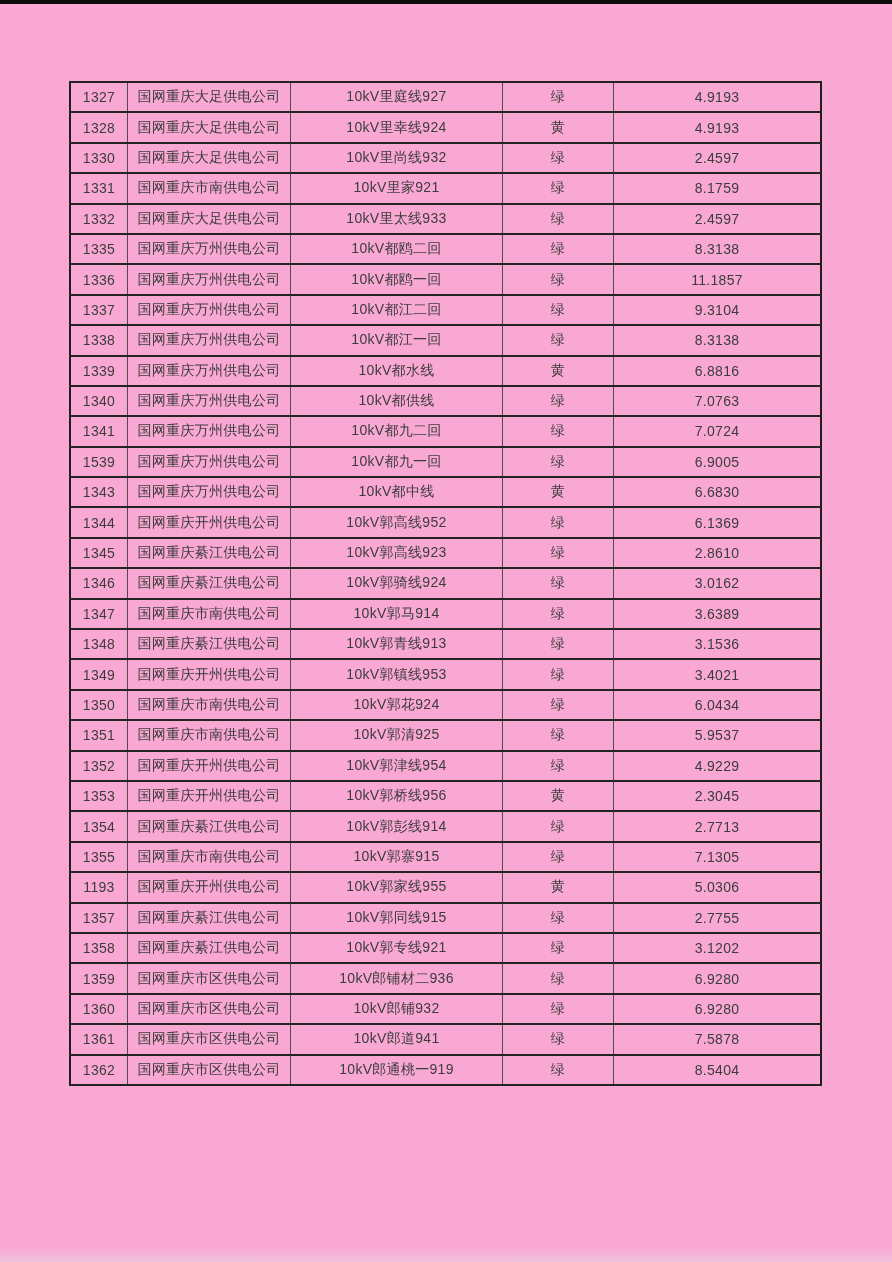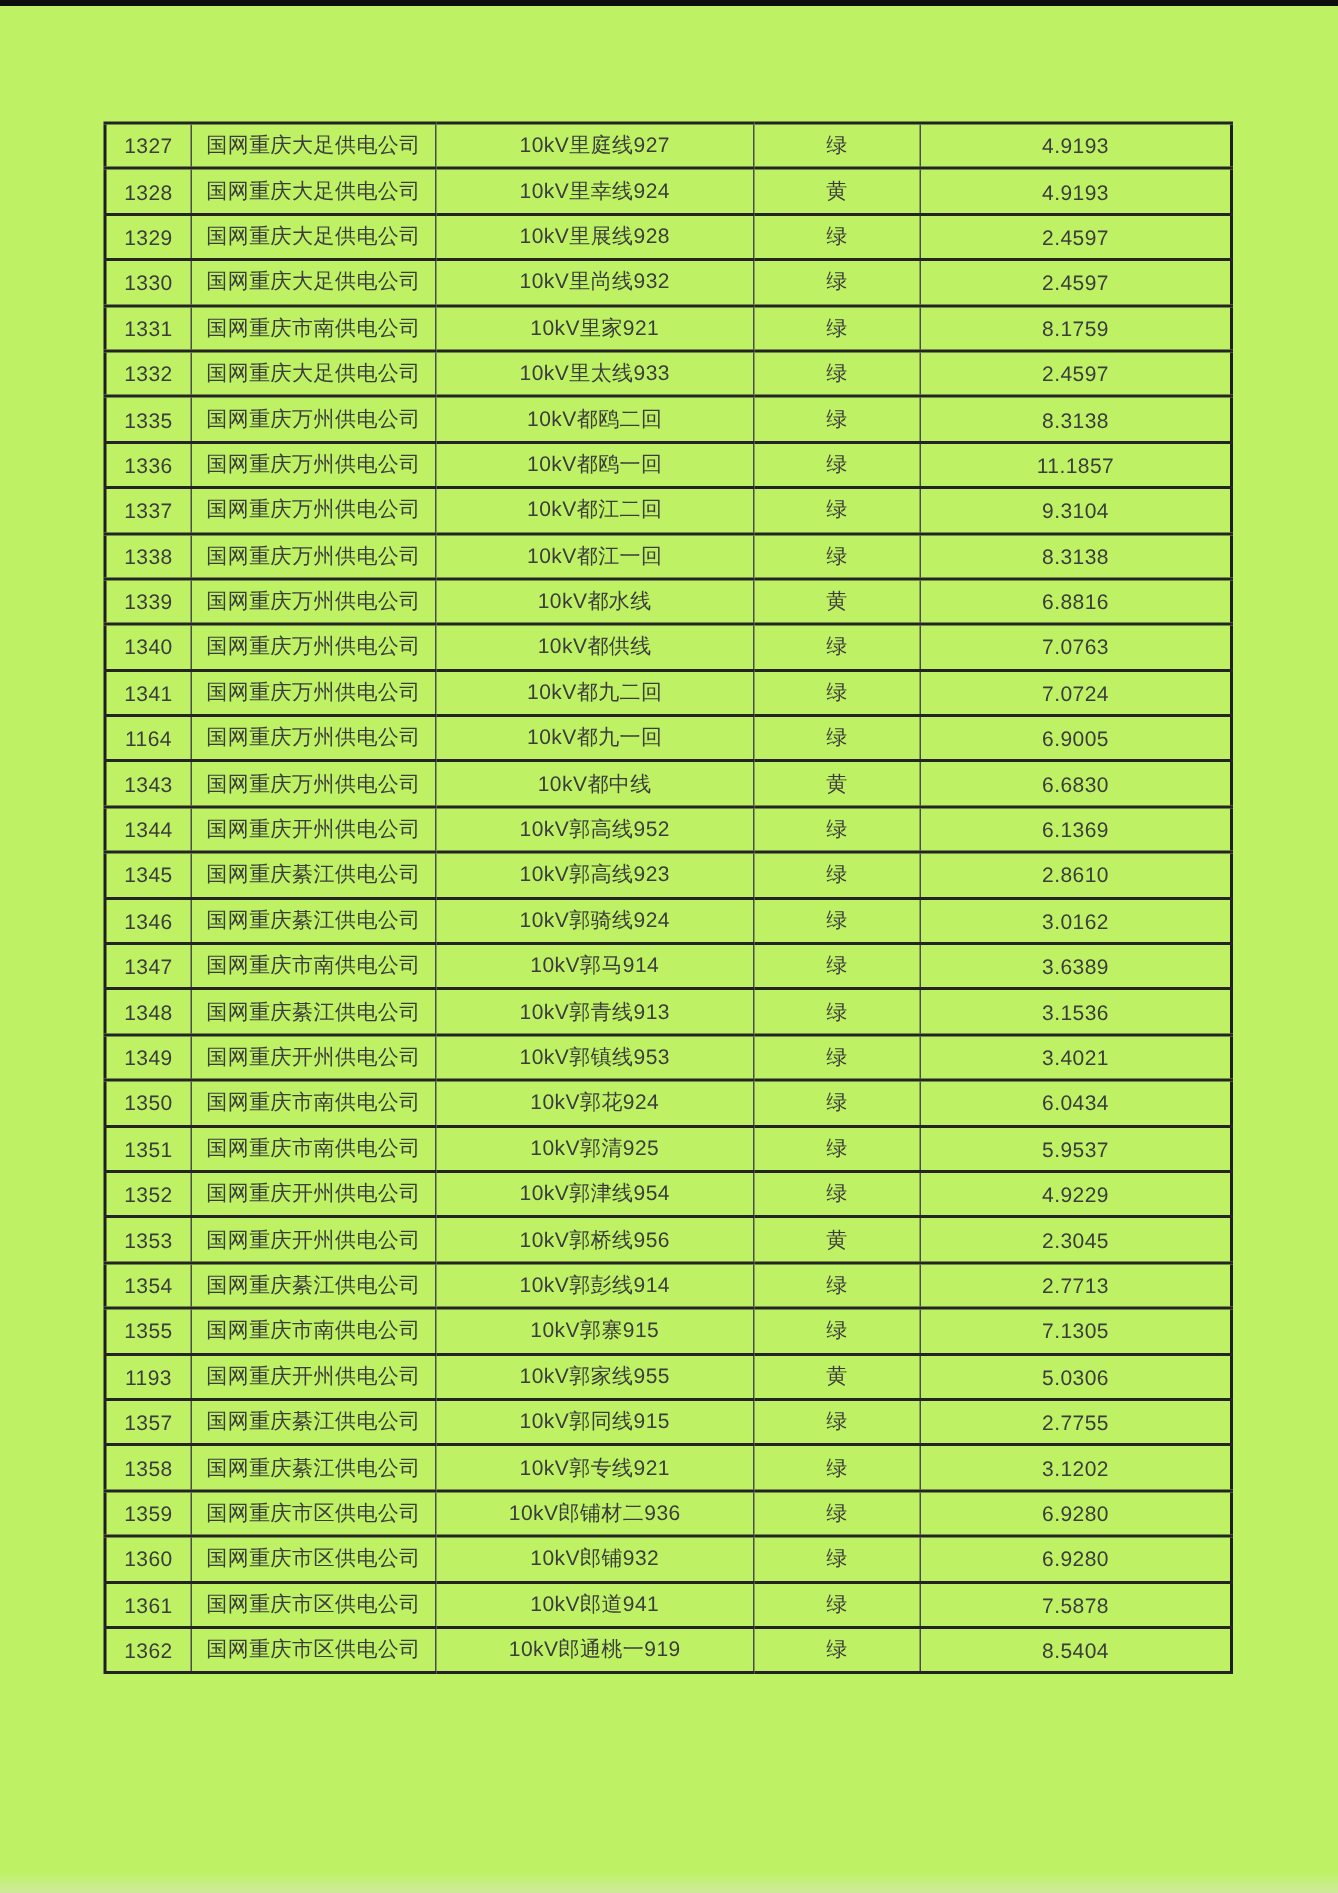--- a/index.html
+++ b/index.html
@@ -5,21 +5,21 @@
   html, body {
     margin: 0;
     padding: 0;
     background: #ffffff;
     font-family: "Liberation Sans", "DejaVu Sans", sans-serif;
   }
   .page {
     position: relative;
     width: 892px;
     height: 1262px;
-    background: #bef264;
+    background: #f9a8d4;
     overflow: hidden;
   }
   .top-bar {
     position: absolute;
     top: 0;
     left: 0;
     width: 892px;
     height: 4px;
     background: #0d0d0d;
   }
@@ -80,27 +80,20 @@
             <td class="c4">4.9193</td>
           </tr>
           <tr>
             <td class="c0">1328</td>
             <td class="c1">国网重庆大足供电公司</td>
             <td class="c2">10kV里幸线924</td>
             <td class="c3">黄</td>
             <td class="c4">4.9193</td>
           </tr>
           <tr>
-            <td class="c0">1329</td>
-            <td class="c1">国网重庆大足供电公司</td>
-            <td class="c2">10kV里展线928</td>
-            <td class="c3">绿</td>
-            <td class="c4">2.4597</td>
-          </tr>
-          <tr>
             <td class="c0">1330</td>
             <td class="c1">国网重庆大足供电公司</td>
             <td class="c2">10kV里尚线932</td>
             <td class="c3">绿</td>
             <td class="c4">2.4597</td>
           </tr>
           <tr>
             <td class="c0">1331</td>
             <td class="c1">国网重庆市南供电公司</td>
             <td class="c2">10kV里家921</td>
@@ -157,21 +150,21 @@
             <td class="c4">7.0763</td>
           </tr>
           <tr>
             <td class="c0">1341</td>
             <td class="c1">国网重庆万州供电公司</td>
             <td class="c2">10kV都九二回</td>
             <td class="c3">绿</td>
             <td class="c4">7.0724</td>
           </tr>
           <tr>
-            <td class="c0">1164</td>
+            <td class="c0">1539</td>
             <td class="c1">国网重庆万州供电公司</td>
             <td class="c2">10kV都九一回</td>
             <td class="c3">绿</td>
             <td class="c4">6.9005</td>
           </tr>
           <tr>
             <td class="c0">1343</td>
             <td class="c1">国网重庆万州供电公司</td>
             <td class="c2">10kV都中线</td>
             <td class="c3">黄</td>

